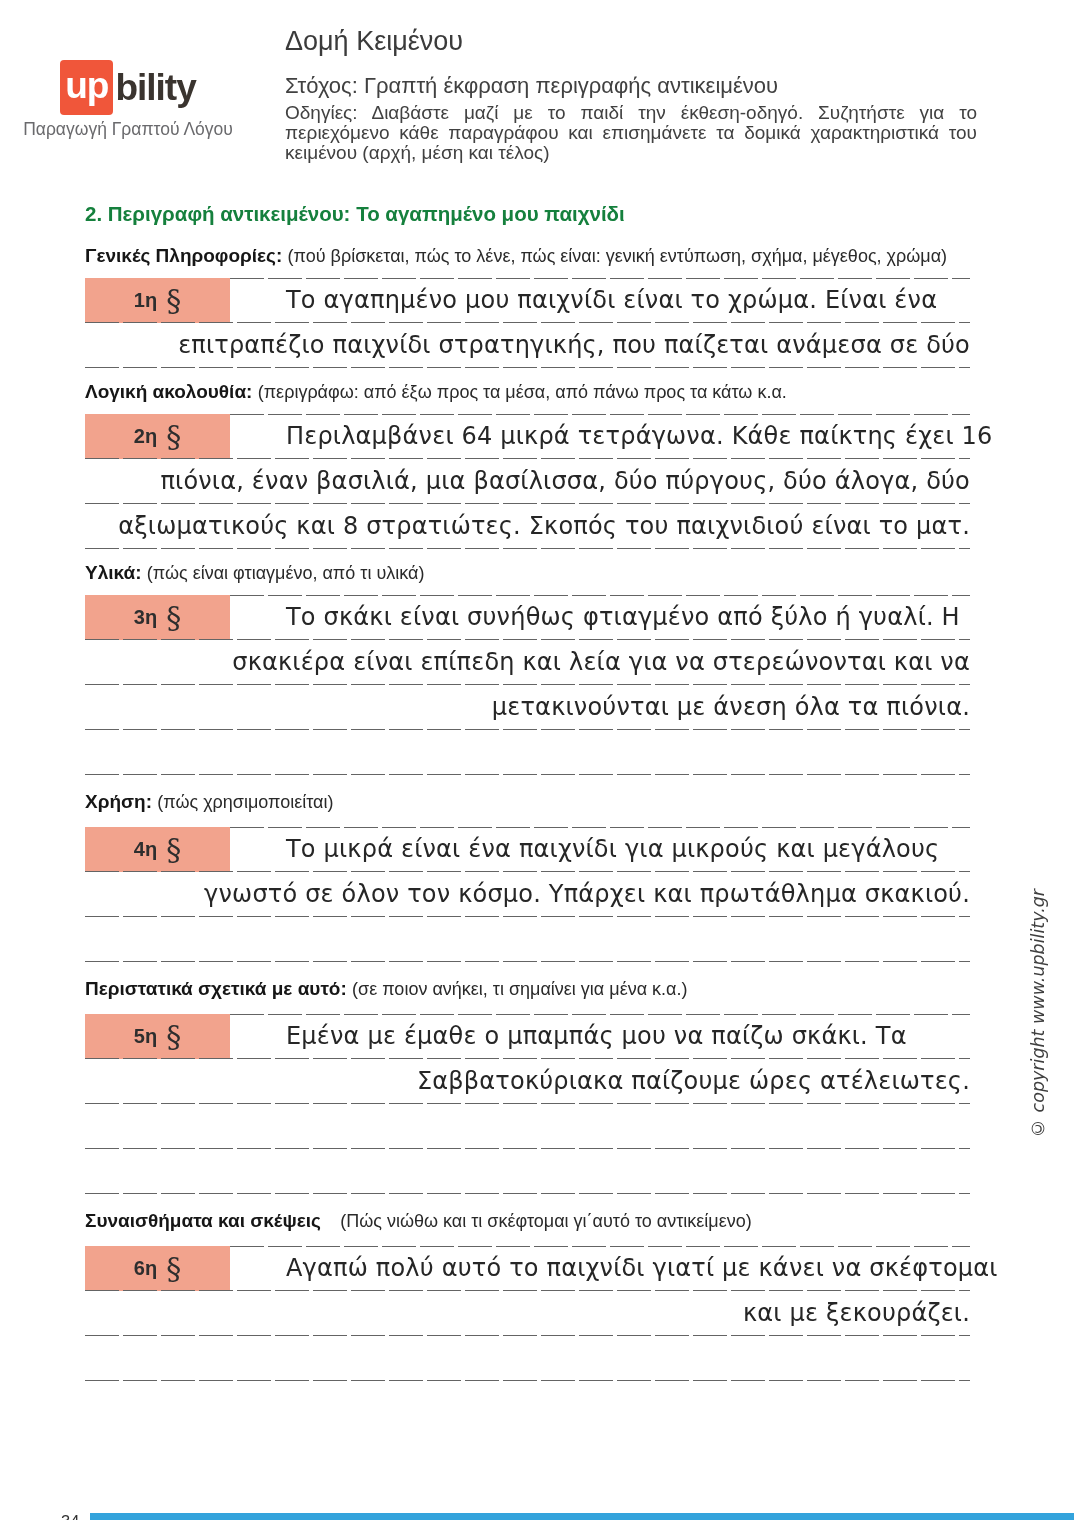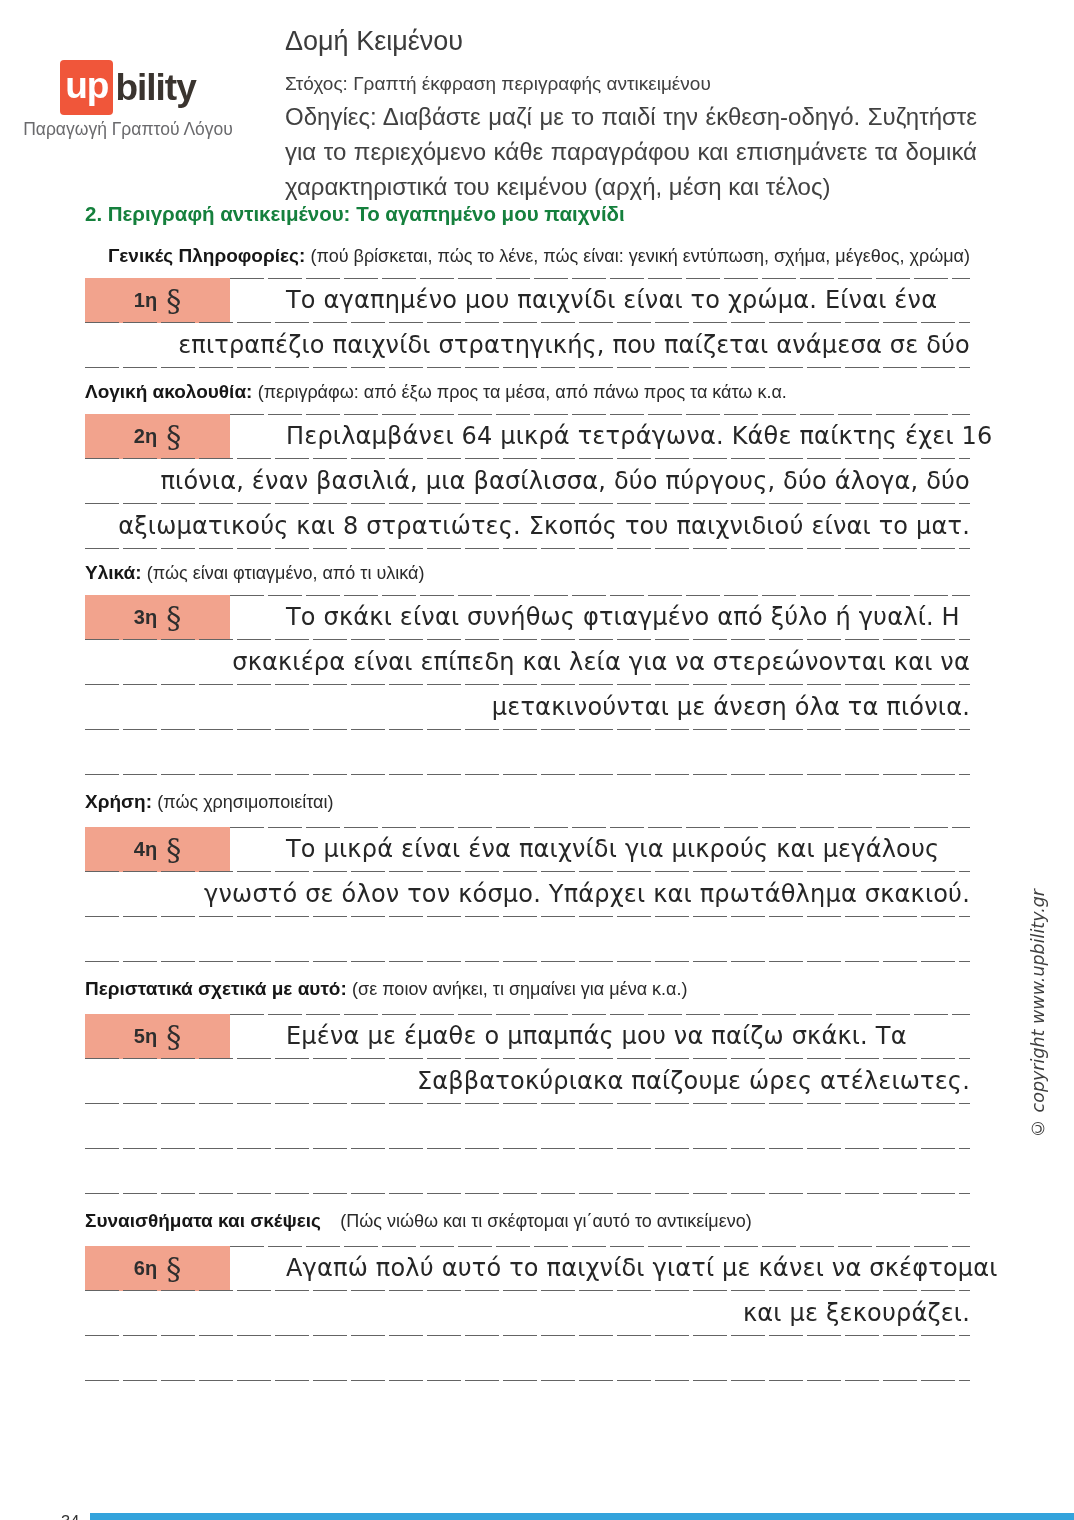--- a/index.html
+++ b/index.html
@@ -18,31 +18,31 @@
   .logo-badge {
     background:#f0563a; color:#ffffff; border-radius:4px;
     font-weight:bold; font-size:37px; line-height:1;
     padding:7px 5px 11px 5px; letter-spacing:-1px;
   }
   .logo-word { color:#3a342f; font-weight:bold; font-size:37px; letter-spacing:-1px; margin-left:2px; }
   .logo-tagline { margin-top:4px; font-size:17.5px; color:#6a6a6d; white-space:nowrap; }
 
   .header-text { position:absolute; left:285px; top:26px; width:692px; }
   .doc-title { font-size:27px; color:#3b3b3b; margin:0 0 16px 0; font-weight:400; }
-  .doc-goal { font-size:19px; color:#414141; margin:0 0 4px 0; }
-  .doc-instructions { font-size:24px; color:#414141; margin:0; line-height:35px; text-align:justify; }
+  .doc-goal { font-size:22px; color:#414141; margin:0 0 4px 0; }
+  .doc-instructions { font-size:19px; color:#414141; margin:0; line-height:20px; text-align:justify; }
 
   
   .content { position:absolute; left:85px; top:202px; width:885px; }
   .section-title { font-size:20.5px; font-weight:bold; color:#15803d; margin:0 0 15px 0; }
 
   .field-heading { font-size:19px; color:#161616; margin:12px 0 10px 0; line-height:24px; }
   .field-heading .flabel { font-weight:bold; }
   .field-heading .fhint { font-weight:400; font-size:18px; color:#2a2a2a; }
-  .field-heading.hang { padding-left:215px; text-indent:-215px; margin-top:18px;text-align:right; }
+  .field-heading.hang { padding-left:215px; text-indent:-215px; margin-top:18px; }
   .field-heading.wide-gap .fhint { margin-left:14px; }
   .field-heading.tall { margin-top:15px; margin-bottom:13px; }
 
   .para { position:relative; }
   .para::before {
     content:""; position:absolute; top:0; left:145px; right:0; height:1px;
     background:repeating-linear-gradient(90deg,#646464 0,#646464 34px,rgba(0,0,0,0) 34px,rgba(0,0,0,0) 38px);
   }
   .row { position:relative; height:45px;text-align:right; }
   .row::after {

